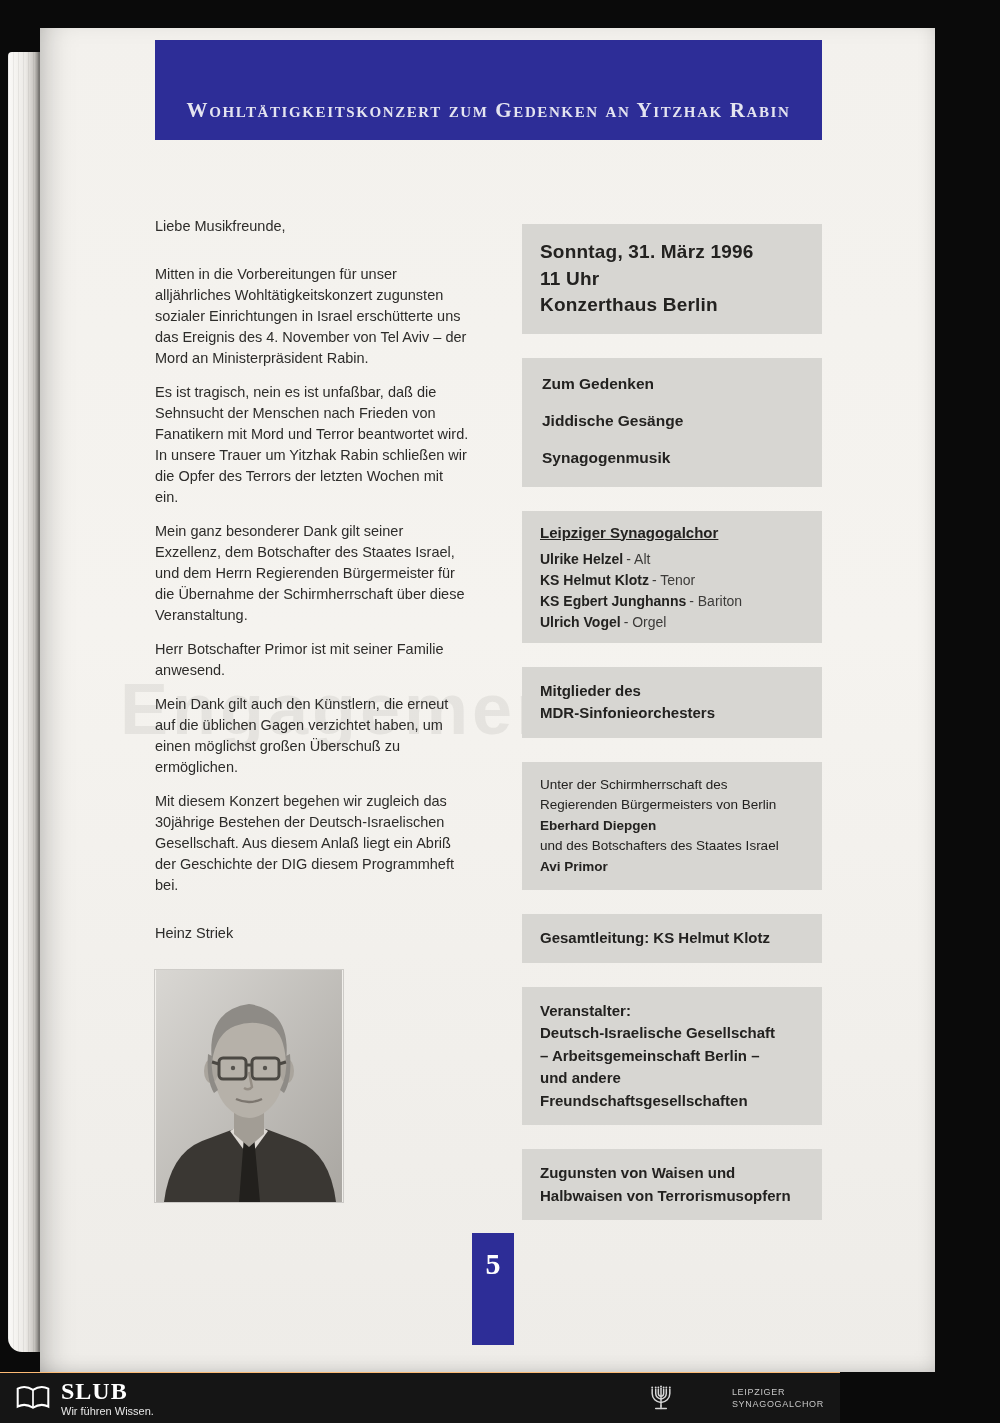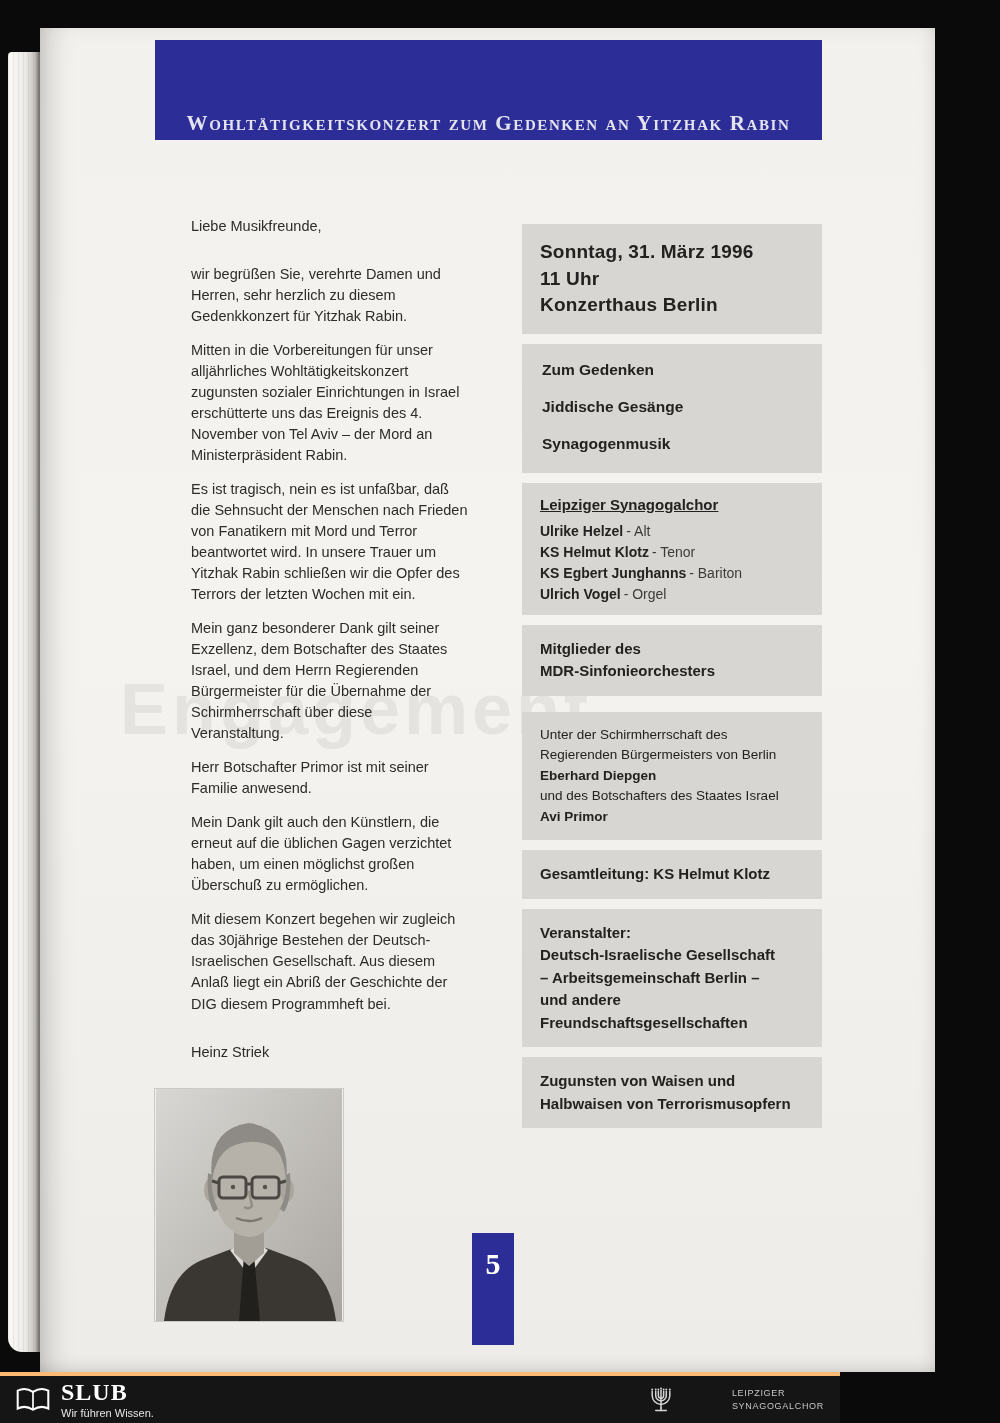--- a/index.html
+++ b/index.html
@@ -16,59 +16,59 @@
     border-radius: 4px 0 0 14px;
   }
 
   
   .page { position:absolute; left:40px; top:28px; width:895px; height:1344px;
     background: linear-gradient(180deg, #f3f1ed 0%, #f5f3ef 45%, #eeece8 100%);
     box-shadow: inset 20px 0 34px -22px rgba(0,0,0,0.35), inset -8px -8px 22px -14px rgba(0,0,0,0.25);
   }
 
   .header-band { position:absolute; left:115px; top:12px; width:667px; height:100px;
-    background:#2d2d97; display:flex; align-items:flex-end; justify-content:center; padding-bottom:4px; }
+    background:#2d2d97; display:flex; align-items:flex-end; justify-content:center; padding-bottom:17px; }
   .header-title { font-family:"Liberation Serif", serif; font-variant:small-caps; font-weight:700;
     font-size:21px; letter-spacing:1.6px; color:#e4e4f0; white-space:nowrap; }
 
   .ghost { position:absolute; left:80px; top:640px; font-weight:700; font-size:72px;
     letter-spacing:4px; color:rgba(125,122,115,0.12); pointer-events:none; }
 
   
   .left-col { position:absolute; left:115px; top:188px; width:314px; color:#2d2c2a;
     font-size:14.5px; line-height:1.45; }
-  .left-col p { margin-bottom:13px;margin-left:36px; }
+  .left-col p { margin-bottom:13px; }
   .left-col p.salutation { margin-bottom:27px; }
   .left-col p.signature { margin-top:27px; margin-bottom:0; }
   .photo { margin-top:26px; width:188px; height:232px; box-shadow: 0 0 0 1px rgba(0,0,0,0.15); }
 
   
   .right-col { position:absolute; left:482px; top:196px; width:300px; color:#232220; }
-  .box { background:#d7d6d2; padding:13px 18px; margin-bottom:10px; }
+  .box { background:#d7d6d2; padding:13px 18px; margin-bottom:24px; }
   .event { font-size:19px; font-weight:700; line-height:1.4; letter-spacing:0.2px; padding:15px 18px; }
   .program { padding:16px 20px 2px; }
   .prog-item { font-weight:700; font-size:15.5px; line-height:1.35; margin-bottom:16px; white-space:pre-line; }
   .perf-title { font-weight:700; font-size:15px; margin-bottom:10px;text-decoration:underline; }
   .perf-line { font-size:14px; margin-bottom:5px; }
   .perf-line:last-child { margin-bottom:0; }
   .pname { font-weight:700; }
   .prole { color:#3c3b39; margin-left:3px; }
   .bold15 { font-weight:700; font-size:15px; line-height:1.5; }
   .patronage { margin-top:16px; font-size:13.5px; line-height:1.52; font-weight:400; }
   .patronage .bold { font-weight:700; }
 
   .page-number-block { position:absolute; left:432px; top:1205px; width:42px; height:112px;
     background:#2d2d97; color:#ffffff; font-family:"Liberation Serif", serif;
     font-size:30px; font-weight:700; display:flex; justify-content:center; align-items:flex-start;
     padding-top:14px; }
 
   
   .viewer-footer { position:absolute; left:0; bottom:0; width:840px; height:51px; background:#151515;
     display:flex; align-items:center; justify-content:space-between; padding:0 16px;
-    border-top:4px solid #fdba74; }
+    border-top:1px solid #fdba74; }
   .slub { display:flex; align-items:center; gap:11px; cursor:pointer; }
   .slub-text { display:flex; flex-direction:column; }
   .slub-name { color:#ffffff; font-family:"Liberation Serif", serif; font-weight:700;
     font-size:24px; letter-spacing:1px; line-height:1.05; }
   .slub-tag { color:#e6e6e6; font-size:11px; margin-top:1px; }
   .choir { display:flex; align-items:center; gap:8px; cursor:pointer; }
   .choir-text div { color:#c7c7c7; font-size:9px; letter-spacing:0.7px; line-height:1.35;padding-left:48px; }
   .icon { display:inline-flex; align-items:center; justify-content:center; }
 </style>
 </head>
@@ -81,21 +81,20 @@
   <div class="page">
 
     <div class="header-band">
       <span class="header-title">Wohltätigkeitskonzert zum Gedenken an Yitzhak Rabin</span>
     </div>
 
     <div class="ghost">Engagement</div>
 
     <div class="left-col">
       <p class="salutation">Liebe Musikfreunde,</p>
-      <p>wir begrüßen Sie, verehrte Damen und Herren, sehr herzlich zu diesem Gedenkkonzert für Yitzhak Rabin.</p>
       <p>Mitten in die Vorbereitungen für unser alljährliches Wohltätigkeitskonzert zugunsten sozialer Einrichtungen in Israel erschütterte uns das  Ereignis des 4. November von Tel Aviv – der Mord an Ministerpräsident Rabin.</p>
       <p>Es ist tragisch, nein es ist unfaßbar, daß die Sehnsucht der Menschen nach Frieden von Fanatikern mit Mord und Terror beantwortet wird. In unsere Trauer um Yitzhak Rabin schließen wir die Opfer des Terrors der letzten Wochen mit ein.</p>
       <p>Mein ganz besonderer Dank gilt seiner Exzellenz, dem Botschafter des Staates Israel, und dem Herrn Regierenden Bürgermeister für die Übernahme der Schirmherrschaft über diese Veranstaltung.</p>
       <p>Herr Botschafter Primor ist mit seiner Familie anwesend.</p>
       <p>Mein Dank gilt auch den Künstlern, die erneut auf die üblichen Gagen verzichtet haben, um  einen möglichst großen Überschuß zu ermöglichen.</p>
       <p>Mit diesem Konzert begehen wir zugleich das 30jährige Bestehen der Deutsch-Israelischen Gesellschaft. Aus diesem Anlaß liegt ein Abriß der Geschichte der DIG diesem Programmheft bei.</p>
       <p class="signature">Heinz Striek</p>
 
       <div class="photo">
         <svg viewBox="0 0 186 232" width="188" height="232" aria-hidden="true">

